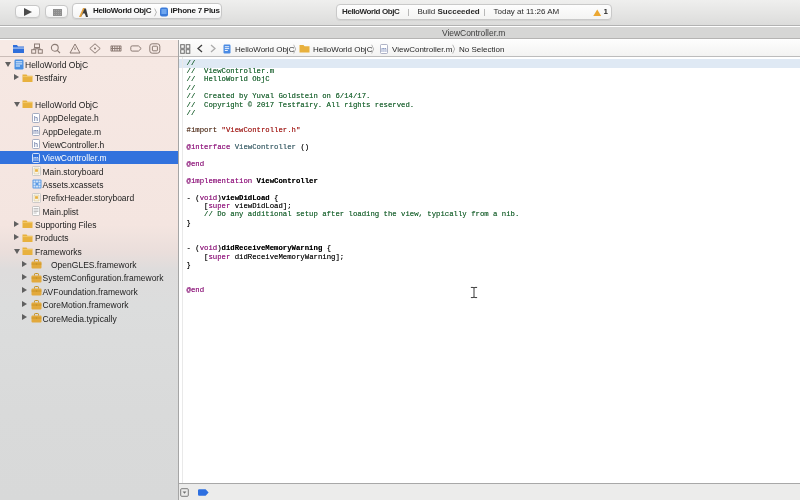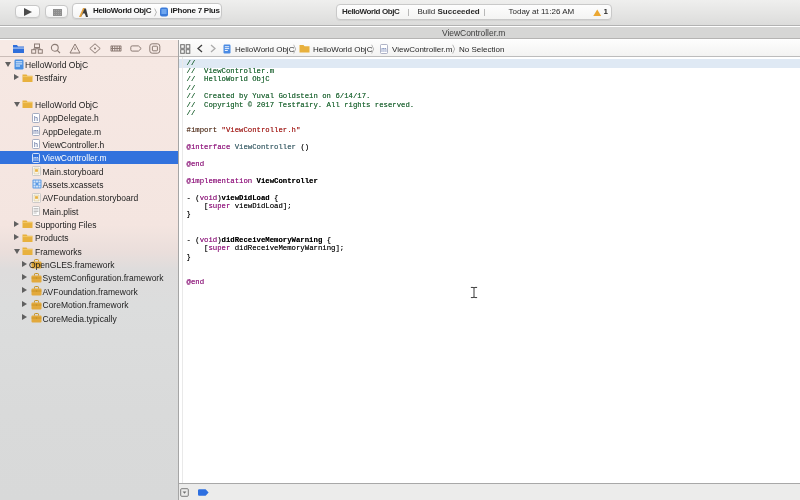--- a/index.html
+++ b/index.html
@@ -95,21 +95,21 @@
       <rect x="1" y="0.5" width="8" height="9" rx="2" fill="#3a7ad9"></rect>
       <rect x="2.4" y="2" width="5.2" height="5" rx="0.5" fill="#6ea6ef"></rect>
     </svg>
     <span class="lbl" style="left:97.5px;letter-spacing:-0.25px">iPhone 7 Plus</span>
   </div>
   <div class="tbtn" id="status">
     <span style="left:5.5px;font-weight:bold;letter-spacing:-0.4px">HelloWorld ObjC</span>
     <span style="left:71px;color:#999">|</span>
     <span style="left:81px">Build <b>Succeeded</b></span>
     <span style="left:147px;color:#999">|</span>
-    <span style="left:172px">Today at 11:26 AM</span>
+    <span style="left:157px">Today at 11:26 AM</span>
     <svg style="position:absolute;left:256px;top:4px" width="8.5" height="8" viewBox="0 0 9 9">
       <polygon points="4.5,0.5 9,8 0,8" fill="#eba731"></polygon>
     </svg>
     <span style="left:267px;font-weight:bold">1</span>
   </div>
 </div>
 
 <div class="abs" id="titlebar"></div>
 <div class="abs" id="titletext">ViewController.m</div>
 
@@ -263,21 +263,21 @@
           </g>
         </svg></span>
       <span class="txt" style="left:42.5px">Assets.xcassets</span>
     </div>
     <div class="trow" style="top:134.20px">
       <span class="icon" style="left:32px"><svg width="9" height="10" viewBox="0 0 9 10">
           <rect x="0.5" y="0.5" width="8" height="9" rx="0.8" fill="#fff" stroke="#b8b8b8" stroke-width="0.7"></rect>
           <rect x="2" y="2" width="5" height="6" fill="#f7f3e8" stroke="#d8c28a" stroke-width="0.6"></rect>
           <rect x="3.1" y="3.2" width="2.8" height="2.6" fill="#e8b13e"></rect>
         </svg></span>
-      <span class="txt" style="left:42.5px">AVFoundation.storyboard</span>
+      <span class="txt" style="left:42.5px">PrefixHeader.storyboard</span>
     </div>
     <div class="trow" style="top:147.55px">
       <span class="icon" style="left:32px"><svg width="8" height="10" viewBox="0 0 8 10">
           <rect x="0.5" y="0.5" width="7" height="9" rx="1" fill="#fcfcfc" stroke="#b0b0b0" stroke-width="0.7"></rect>
           <g stroke="#9a9a9a" stroke-width="0.6">
             <path d="M1.6,2.5 L6.4,2.5 M1.6,4 L6.4,4 M1.6,5.5 L6.4,5.5 M1.6,7 L4.6,7"></path>
           </g>
         </svg></span>
       <span class="txt" style="left:42.5px">Main.plist</span>
     </div>
@@ -306,21 +306,21 @@
       <span class="txt" style="left:35px">Frameworks</span>
     </div>
     <div class="trow" style="top:200.95px">
       <div class="dis closed" style="left:22px"></div>
       <span class="icon" style="left:32px"><svg style="margin-left:-1.5px" width="11" height="10" viewBox="0 0 11 10">
           <rect x="0.5" y="2.5" width="10" height="7" rx="1" fill="#e2a93c"></rect>
           <path d="M3.5,2.5 L3.5,1.2 A0.8,0.8 0 0 1 4.3,0.5 L6.7,0.5 A0.8,0.8 0 0 1 7.5,1.2 L7.5,2.5" fill="none" stroke="#c6901f" stroke-width="1"></path>
           <path d="M0.5,5 L4,5 M7,5 L10.5,5" stroke="#c6901f" stroke-width="0.8"></path>
           <rect x="4.4" y="4.2" width="2.2" height="1.6" rx="0.3" fill="#c6901f"></rect>
         </svg></span>
-      <span class="txt" style="left:29px">OpenGLES.framework</span>
+      <span class="txt" style="left:51px">OpenGLES.framework</span>
     </div>
     <div class="trow" style="top:214.30px">
       <div class="dis closed" style="left:22px"></div>
       <span class="icon" style="left:32px"><svg style="margin-left:-1.5px" width="11" height="10" viewBox="0 0 11 10">
           <rect x="0.5" y="2.5" width="10" height="7" rx="1" fill="#e2a93c"></rect>
           <path d="M3.5,2.5 L3.5,1.2 A0.8,0.8 0 0 1 4.3,0.5 L6.7,0.5 A0.8,0.8 0 0 1 7.5,1.2 L7.5,2.5" fill="none" stroke="#c6901f" stroke-width="1"></path>
           <path d="M0.5,5 L4,5 M7,5 L10.5,5" stroke="#c6901f" stroke-width="0.8"></path>
           <rect x="4.4" y="4.2" width="2.2" height="1.6" rx="0.3" fill="#c6901f"></rect>
         </svg></span>
       <span class="txt" style="left:42.5px">SystemConfiguration.framework</span>
@@ -372,20 +372,21 @@
 <span class="pp">#import</span> <span class="st">"ViewController.h"</span>
 
 <span class="kw">@interface</span> <span class="cl">ViewController</span> ()
 
 <span class="kw">@end</span>
 
 <span class="kw">@implementation</span> <span class="mt">ViewController</span>
 
 - (<span class="kw">void</span>)<span class="mt">viewDidLoad</span> {
     [<span class="kw">super</span> viewDidLoad];
+    <span class="cm">// Do any additional setup after loading the view, typically from a nib.</span>
 }
 
 
 - (<span class="kw">void</span>)<span class="mt">didReceiveMemoryWarning</span> {
     [<span class="kw">super</span> didReceiveMemoryWarning];
 }
 
 
 <span class="kw">@end</span></pre>
 </div>

